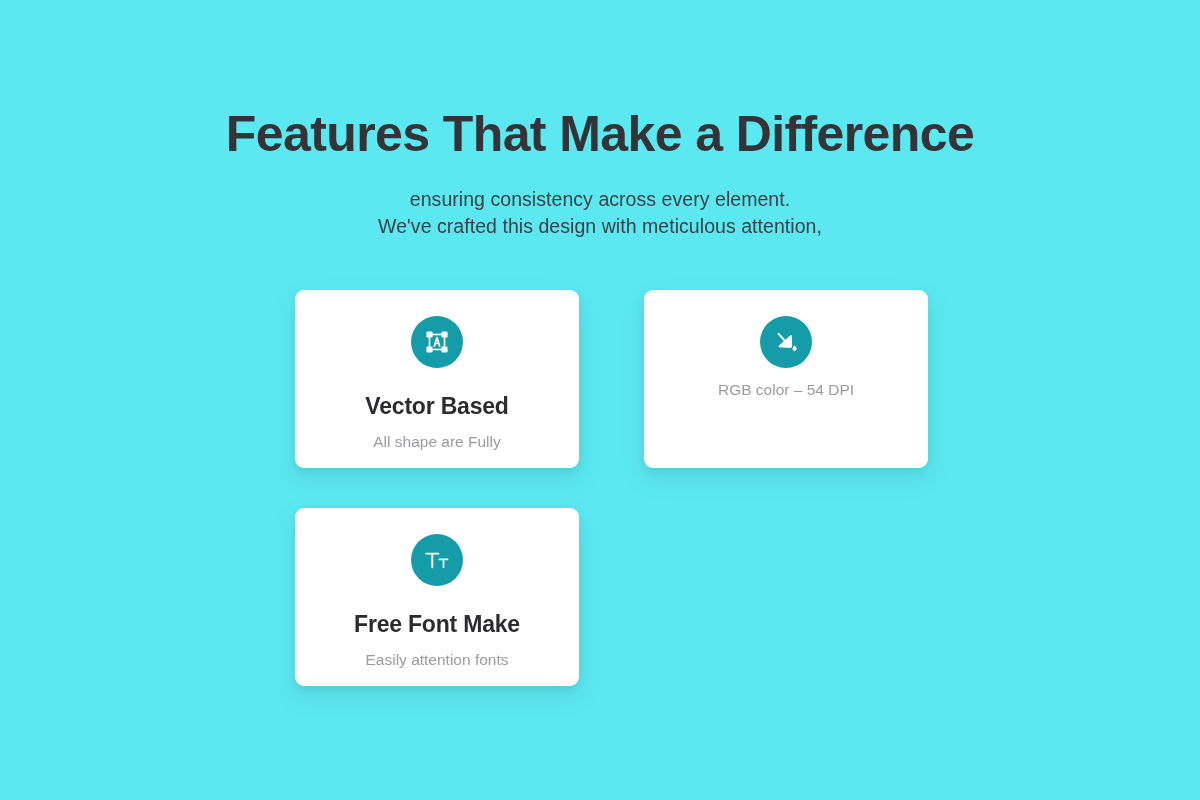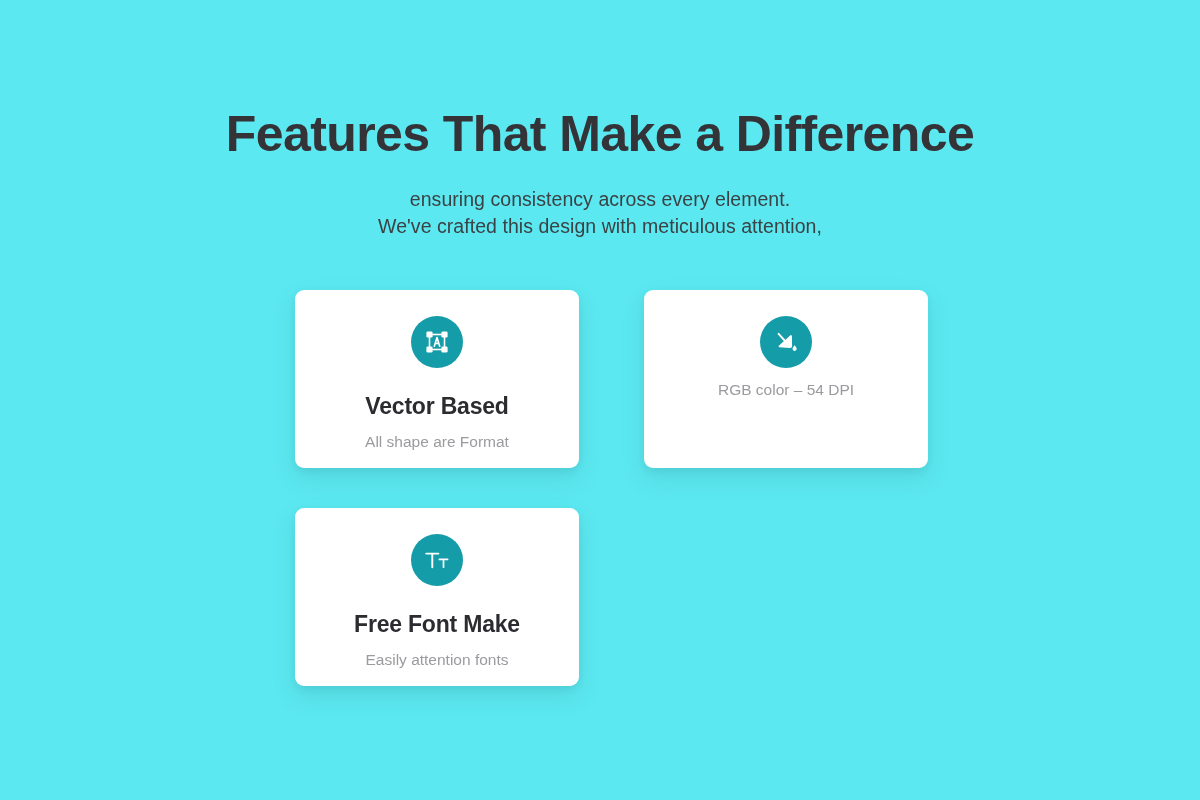--- a/index.html
+++ b/index.html
@@ -135,21 +135,21 @@
         <svg width="28" height="28" viewBox="0 0 28 28" aria-hidden="true">
           <rect x="6.5" y="6.5" width="15" height="15" fill="none" stroke="#ffffff" stroke-width="1.6"></rect>
           <path d="M11.3 18.2 L14 9.6 L16.7 18.2 M12.4 15.4 H15.6" fill="none" stroke="#ffffff" stroke-width="1.6" stroke-linecap="round" stroke-linejoin="round"></path>
           <rect x="3.4" y="3.4" width="6.2" height="6.2" rx="1.4" fill="#ffffff"></rect>
           <rect x="18.4" y="3.4" width="6.2" height="6.2" rx="1.4" fill="#ffffff"></rect>
           <rect x="3.4" y="18.4" width="6.2" height="6.2" rx="1.4" fill="#ffffff"></rect>
           <rect x="18.4" y="18.4" width="6.2" height="6.2" rx="1.4" fill="#ffffff"></rect>
         </svg>
       </div>
       <h3 class="card-title">Vector Based</h3>
-      <p class="card-desc">All shape are Format</p>
+      <p class="card-desc">All shape are Fully</p>
     </div>
 
     <div class="feature-card">
       <div class="card-icon-circle">
         <svg width="28" height="28" viewBox="0 0 28 28" aria-hidden="true">
           <g transform="rotate(-42 13 13)">
             <path d="M5.2 12.4 h15.6 a0.9 0.9 0 0 1 0.75 1.42 l-6.6 7.6 a2 2 0 0 1 -2.9 0.05 l-7.4 -7.6 a0.9 0.9 0 0 1 0.55 -1.47 z" fill="#ffffff"></path>
             <rect x="12.1" y="2.4" width="1.9" height="10.6" rx="0.95" fill="#ffffff"></rect>
           </g>
           <path d="M22.6 17.2 c1.5 1.85 2.1 2.8 2.1 3.62 a2.1 2.1 0 0 1 -4.2 0 c0 -0.82 0.6 -1.77 2.1 -3.62 z" fill="#ffffff"></path>

